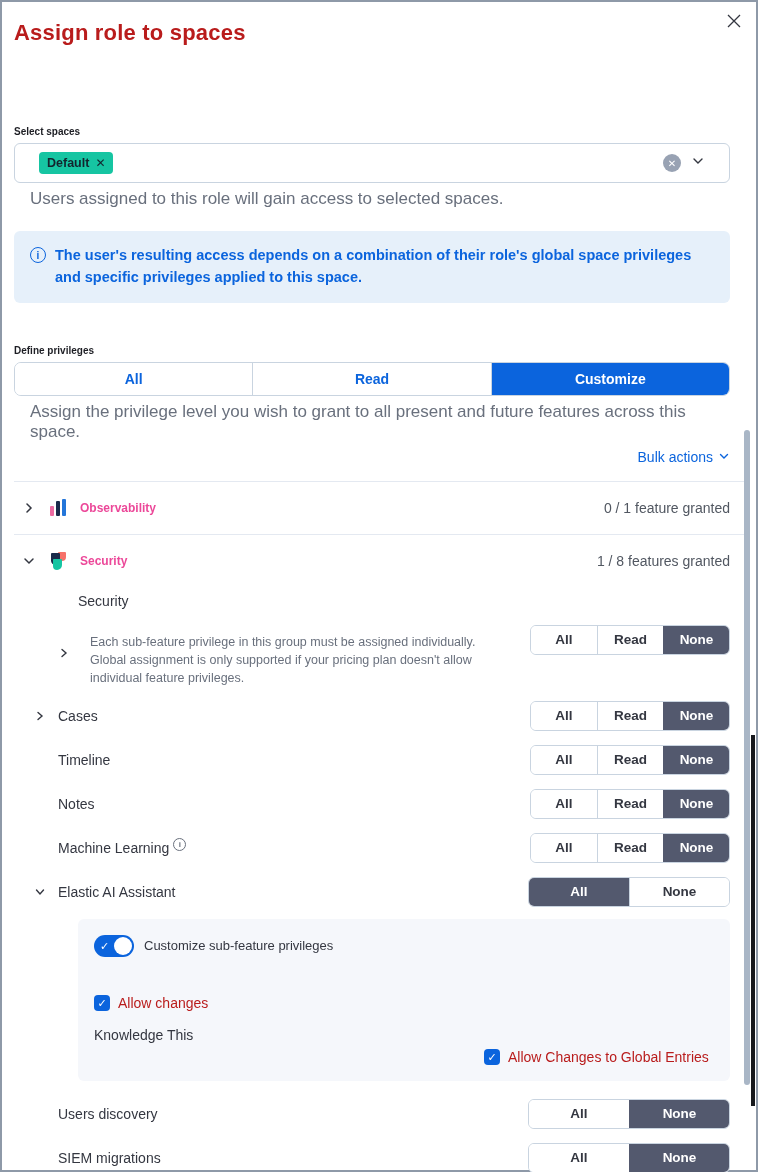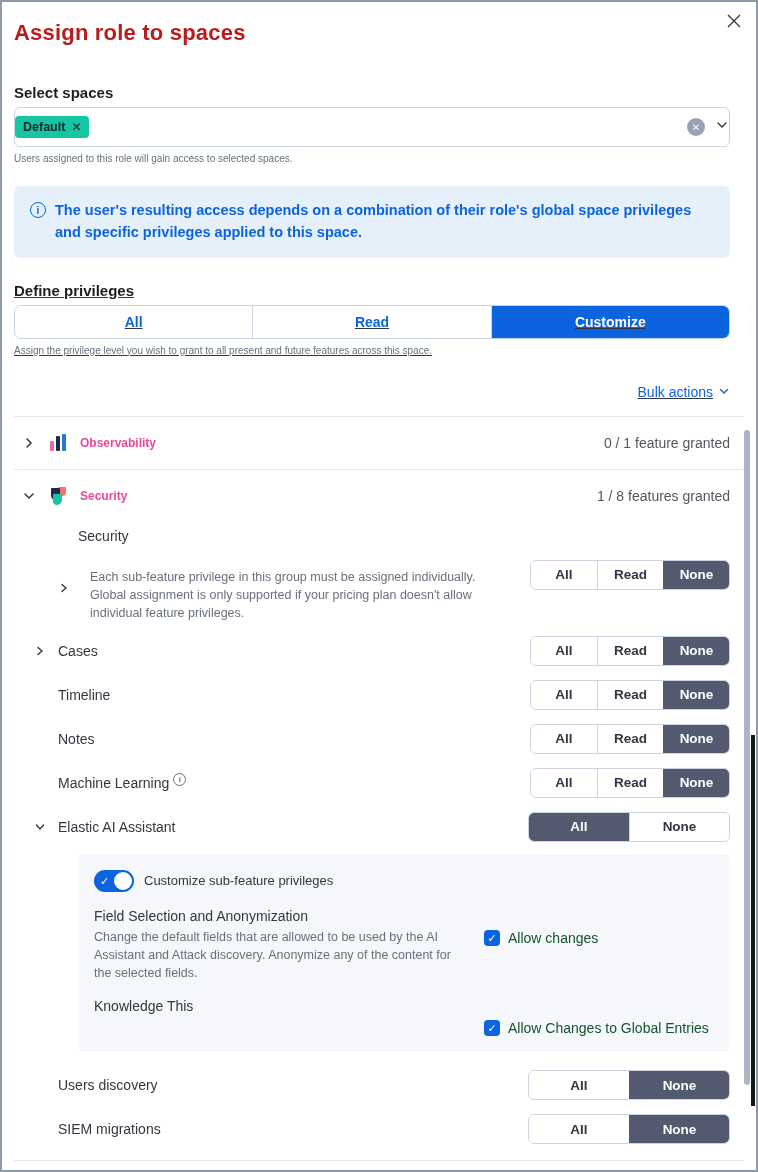--- a/index.html
+++ b/index.html
@@ -24,70 +24,70 @@
   .close-btn {
     position: absolute; top: 6px; right: 8px;
     width: 28px; height: 28px; border: none; background: transparent; cursor: pointer;
     display:flex; align-items:center; justify-content:center;
   }
   .hdr-divider { height: 1px; background: #E4E9F1; }
 
   
   .scroll-body { flex: 1; padding: 22px 26px 0 12px; }
 
-  .field-label { font-size: 15px; font-weight: 600; color: #1D1E24; margin-bottom: 6px; }
+  .field-label { font-size: 10px; font-weight: 600; color: #1D1E24; margin-bottom: 6px; margin-top: 42px; }
 
   .combobox {
     height: 40px; border: 1px solid #C9D4E0; border-radius: 6px;
-    display: flex; align-items: center; padding: 0 0;
+    display: flex; align-items: center; padding: 0 24px;
     background: #fff;
   }
   .space-badge {
     display: inline-flex; align-items: center; gap: 6px;
     background: #16C5A2; color: #13252E;
     font-size: 12.5px; font-weight: 600;
     border-radius: 4px; padding: 4px 8px;
   }
   .badge-x { font-size: 12px; font-weight: 400; line-height: 1; }
   .combo-right { margin-left: auto; display: flex; align-items: center; gap: 10px; }
   .clear-circle {
     width: 18px; height: 18px; border-radius: 50%; background: #98A2B3;
     color: #fff; font-size: 10px; display: flex; align-items: center; justify-content: center;
     cursor: pointer; border: none;
   }
-  .helper-text { font-size: 10px; color: #69707D; margin-top: 6px; }
+  .helper-text { font-size: 17px; color: #69707D; margin-top: 6px; margin-left: 16px; }
 
   .callout {
     margin-top: 22px;
     background: #E6F0FA; border-radius: 6px;
     padding: 14px 16px;
     display: flex; gap: 9px;
     color: #0B64DD;
   }
   .callout-text { font-size: 14.5px; font-weight: 600; line-height: 1.5; }
   .info-circle {
     flex: none; width: 16px; height: 16px; margin-top: 2px;
     border: 1.4px solid #0B64DD; border-radius: 50%;
     font-size: 10px; font-weight: 700; font-style: normal;
     display: flex; align-items: center; justify-content: center;
   }
 
-  .define-block { margin-top: 24px; text-decoration: underline; }
+  .define-block { margin-top: 24px; }
   .seg-main {
     display: flex; height: 34px; border: 1px solid #C9D4E0; border-radius: 7px; overflow: hidden;
     background: #fff;
   }
   .seg-main button {
     flex: 1; border: none; background: #fff; cursor: pointer;
     font-family: inherit; font-size: 14px; font-weight: 600; color: #0B64DD;
   }
   .seg-main button + button { border-left: 1px solid #C9D4E0; }
   .seg-main button.selected { background: #0B64DD; color: #fff; }
 
-  .bulk-row { display: flex; justify-content: flex-end; margin-top: 28px; }
+  .bulk-row { display: flex; justify-content: flex-end; margin-top: 7px; }
   .bulk-link {
     font-size: 14px; color: #0B64DD; text-decoration: none;
     display: inline-flex; align-items: center; gap: 5px; cursor: pointer;
   }
 
   .list-divider { height: 1px; background: #E4E9F1; margin: 0 -14px 0 0; }
   .list-top-gap { margin-top: 16px; }
 
   
   .section-row {
@@ -169,21 +169,21 @@
   .sf-left { width: 390px; flex: none; padding-right: 20px; }
   .sf-title { font-size: 14px; color: #343741; margin-bottom: 4px; }
   .sf-desc { font-size: 12.5px; color: #69707D; line-height: 1.45; }
   .sf-right { display: flex; align-items: flex-start; gap: 8px; padding-top: 22px; }
   .sub-feature:first-of-type .sf-right { padding-top: 26px; }
   .checkbox {
     width: 16px; height: 16px; border-radius: 4px; background: #0B64DD;
     color: #fff; font-size: 11px; line-height: 16px; text-align: center;
     flex: none; cursor: pointer; border: none; padding: 0;
   }
-  .cb-label { font-size: 14px; color: #14532d; }
+  .cb-label { font-size: 14px; color: #b91c1c; }
 
   
   .footer-gap { height: 12px; background: #fff; }
 
   
   .scrollbar-thumb-light {
     position: absolute; right: 6px; top: 428px; width: 6px; height: 655px;
     background: #A9B6C6; border-radius: 3px;
   }
   .scrollbar-thumb-dark {
@@ -371,24 +371,20 @@
       <div class="sub-panel">
         <div class="toggle-row">
           <button class="toggle">
             <span class="tick">✓</span>
             <span class="knob"></span>
           </button>
           <span class="toggle-label">Customize sub-feature privileges</span>
         </div>
 
         <div class="sub-feature">
-          <div class="sf-left">
-            <div class="sf-title">Field Selection and Anonymization</div>
-            <div class="sf-desc">Change the default fields that are allowed to be used by the AI Assistant and Attack discovery. Anonymize any of the content for the selected fields.</div>
-          </div>
           <div class="sf-right">
             <button class="checkbox">✓</button>
             <span class="cb-label">Allow changes</span>
           </div>
         </div>
 
         <div class="sub-feature">
           <div class="sf-left">
             <div class="sf-title">Knowledge This</div>
           </div>

